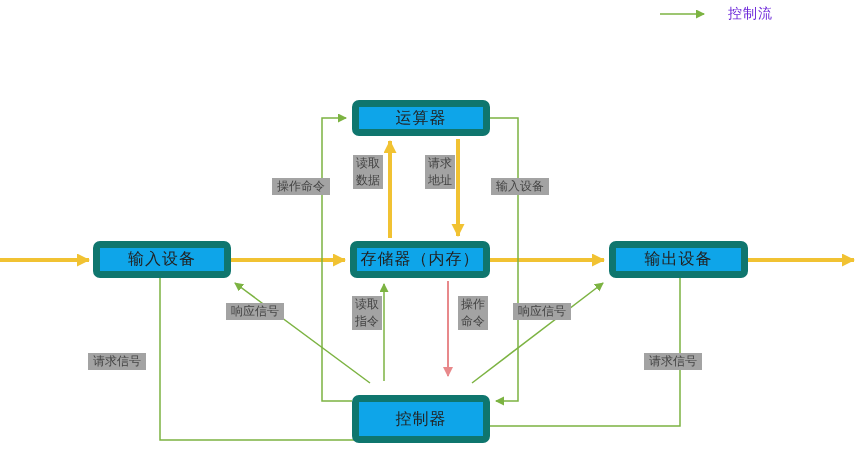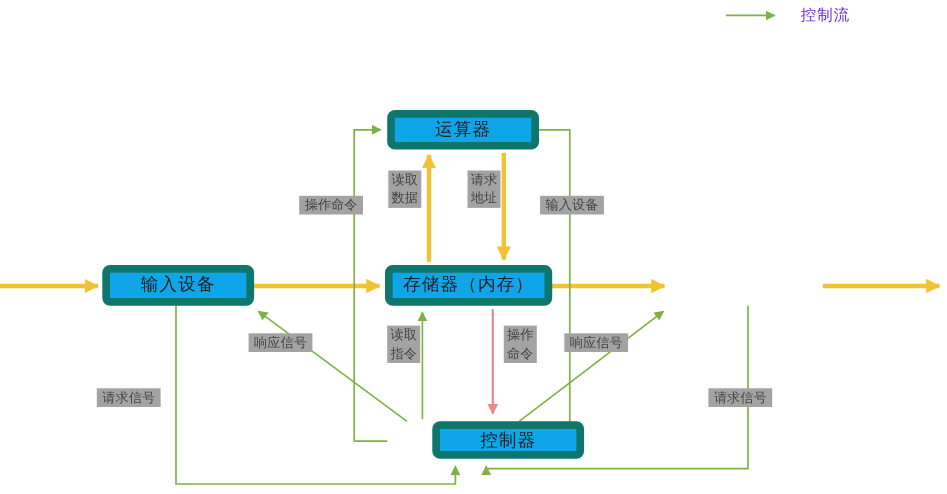--- a/index.html
+++ b/index.html
@@ -94,22 +94,23 @@
       <path d="M680 278 V426 H442 V424" marker-end="url(#m-green)"></path>
     </g>
 
     <g stroke="#E8898B" stroke-width="2" fill="none">
       <path d="M448 281 V376" marker-end="url(#m-red)"></path>
     </g>
   </svg>
 
   <div class="node" style="left:352px; top:100px; width:138px; height:36px;">运算器</div>
   <div class="node" style="left:93px; top:241px; width:138px; height:37px;">输入设备</div>
-  <div class="node" style="left:350px; top:241px; width:152px; height:37px;">存储器（内存）</div>
-  <div class="node" style="left:352px; top:383px; width:138px; height:34px;margin-left:41px;">控制器</div>
+  <div class="node" style="left:350px; top:241px; width:140px; height:37px;">存储器（内存）</div>
+  <div class="node" style="left:609px; top:241px; width:139px; height:37px;">输出设备</div>
+  <div class="node" style="left:352px; top:395px; width:138px; height:48px;">控制器</div>
 
   <div class="edge-label v-label" style="left:353px; top:155px;">读取数据</div>
   <div class="edge-label v-label" style="left:425px; top:155px;">请求地址</div>
   <div class="edge-label h-label" style="left:272px; top:178px;">操作命令</div>
   <div class="edge-label h-label" style="left:491px; top:178px;">输入设备</div>
   <div class="edge-label v-label" style="left:352px; top:296px;">读取指令</div>
   <div class="edge-label v-label" style="left:458px; top:296px;">操作命令</div>
   <div class="edge-label h-label" style="left:226px; top:303px;">响应信号</div>
   <div class="edge-label h-label" style="left:513px; top:303px;">响应信号</div>
   <div class="edge-label h-label" style="left:88px; top:353px;">请求信号</div>

